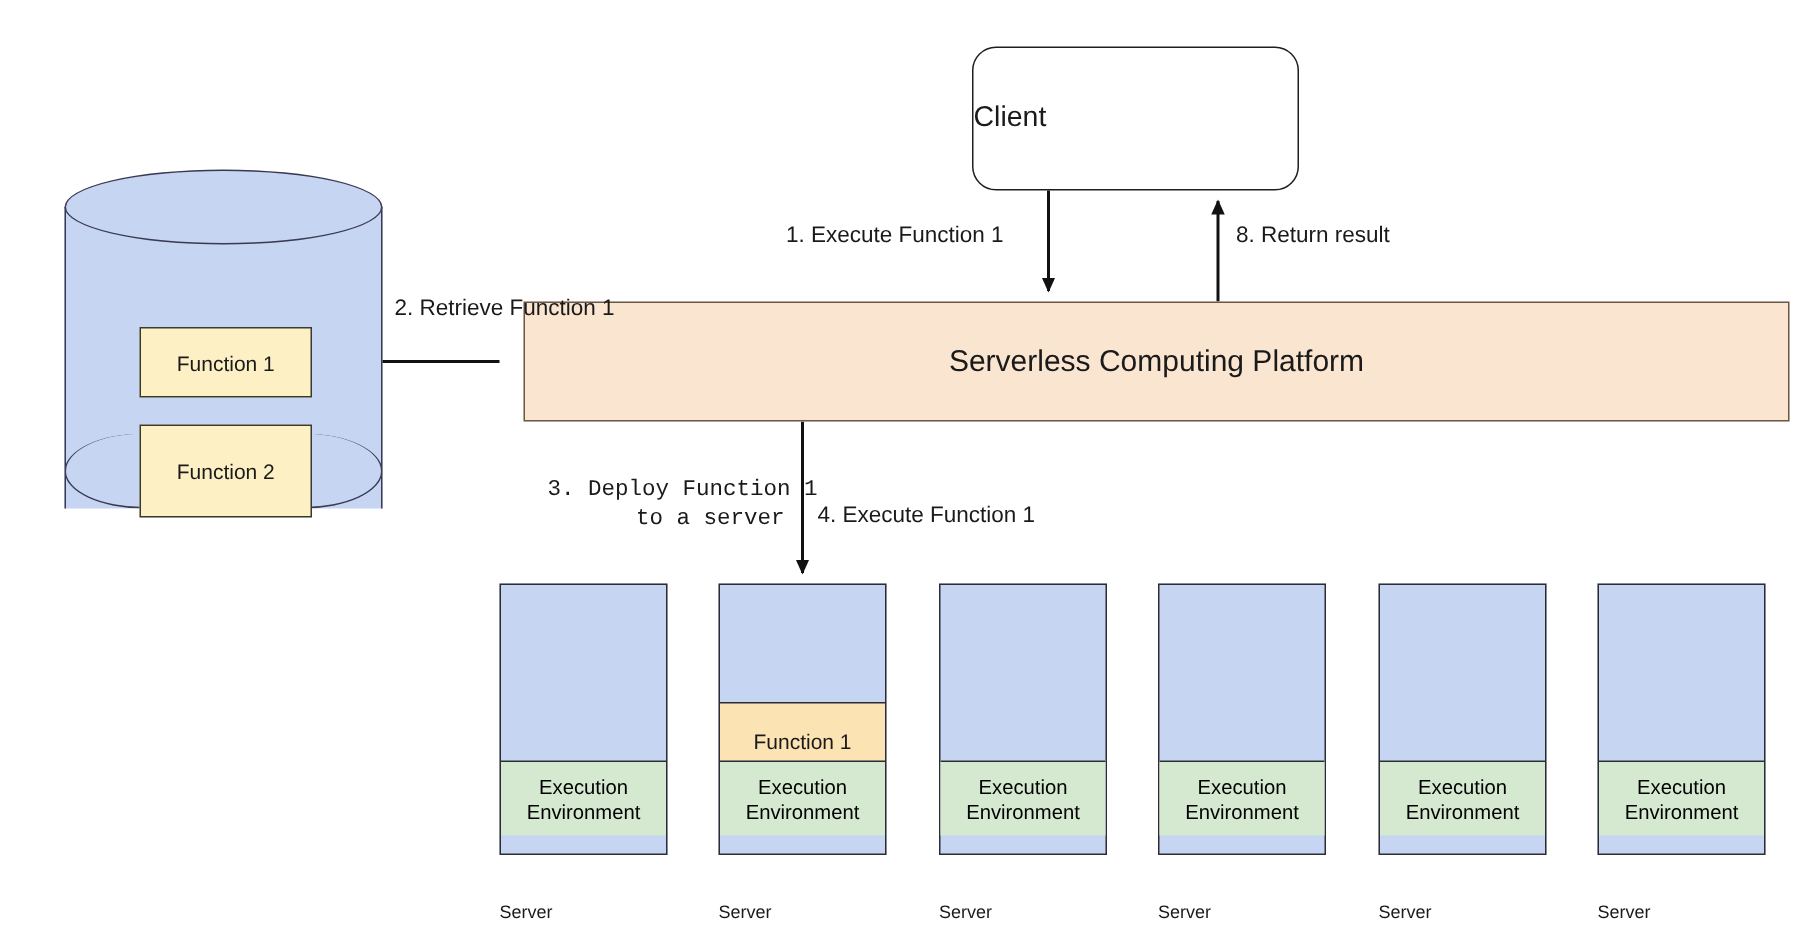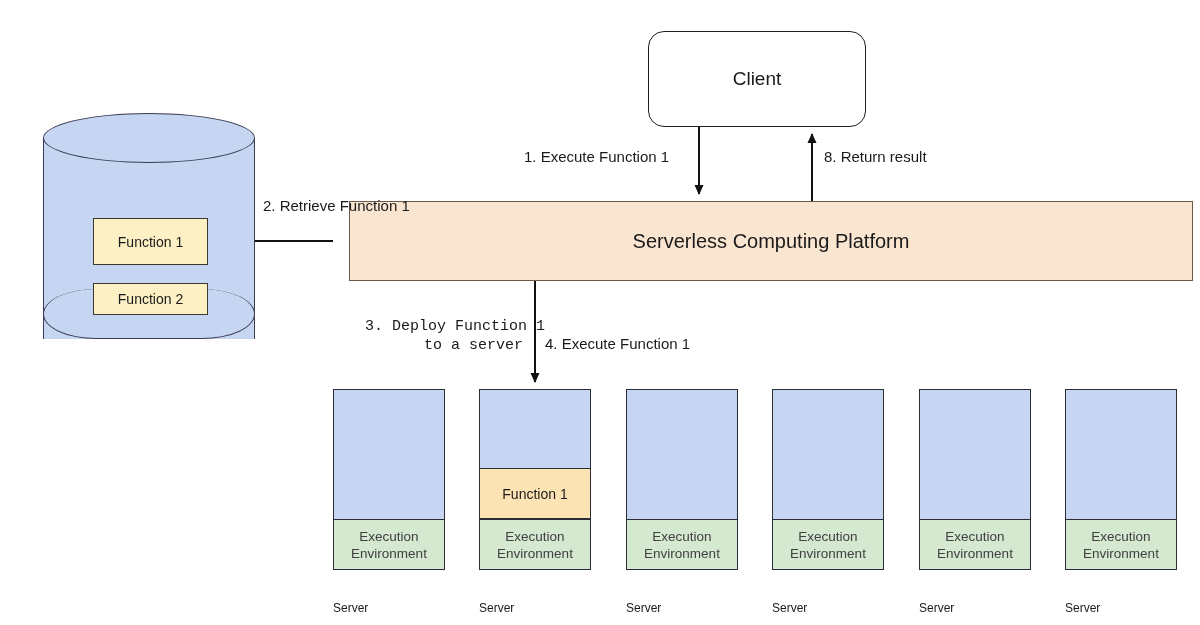--- a/index.html
+++ b/index.html
@@ -35,21 +35,20 @@
 
   
   #client-box {
     left: 648px; top: 31px;
     width: 218px; height: 96px;
     background: #ffffff;
     border: 1.6px solid #1f1f1f;
     border-radius: 16px;
     display: flex;
     align-items: center;
-    justify-content: center;
   }
   #client-box .txt {
     font-size: 19px;
     color: #1a1a1a;
   }
 
   
   #platform-box {
     left: 333px; top: 201px;
     width: 844px; height: 80px;
@@ -103,21 +102,21 @@
     background: #fdf0c4;
     border: 1.3px solid #3a3a30;
     display: flex;
     align-items: center;
     justify-content: center;
     font-size: 14px;
     color: #1a1a1a;
     box-sizing: border-box;
   }
   #db-func1 { left: 50px; top: 105px; width: 115px; height: 47px; }
-  #db-func2 { left: 50px; top: 170px; width: 115px; height: 32px; }
+  #db-func2 { left: 50px; top: 170px; width: 115px; height: 62px; }
 
   
   .server {
     position: absolute;
     top: 389px;
     width: 112px;
     height: 181px;
     border: 1.5px solid #2c2c35;
     background: #c5d5f2;
     box-sizing: border-box;
@@ -133,33 +132,33 @@
     border-bottom: 1.4px solid #2c2c35;
     box-sizing: border-box;
     display: flex;
     align-items: center;
     justify-content: center;
     font-size: 14px;
     color: #1a1a1a;
   }
   .server .sexec {
     position: absolute;
-    left: 0; bottom: 0;
+    left: 0; bottom: 12px;
     width: 100%;
     height: 50px;
     background: #d5e8d0;
     border-top: 1.4px solid #2c2c35;
     box-sizing: border-box;
     display: flex;
     flex-direction: column;
     align-items: center;
     justify-content: center;
     font-size: 13.5px;
     line-height: 17px;
-    color: #404040;
+    color: #000000;
   }
   .server-caption {
     position: absolute;
     top: 601px;
     width: 112px;
     text-align: left;
     font-size: 12px;
     color: #1a1a1a;
   }
 

